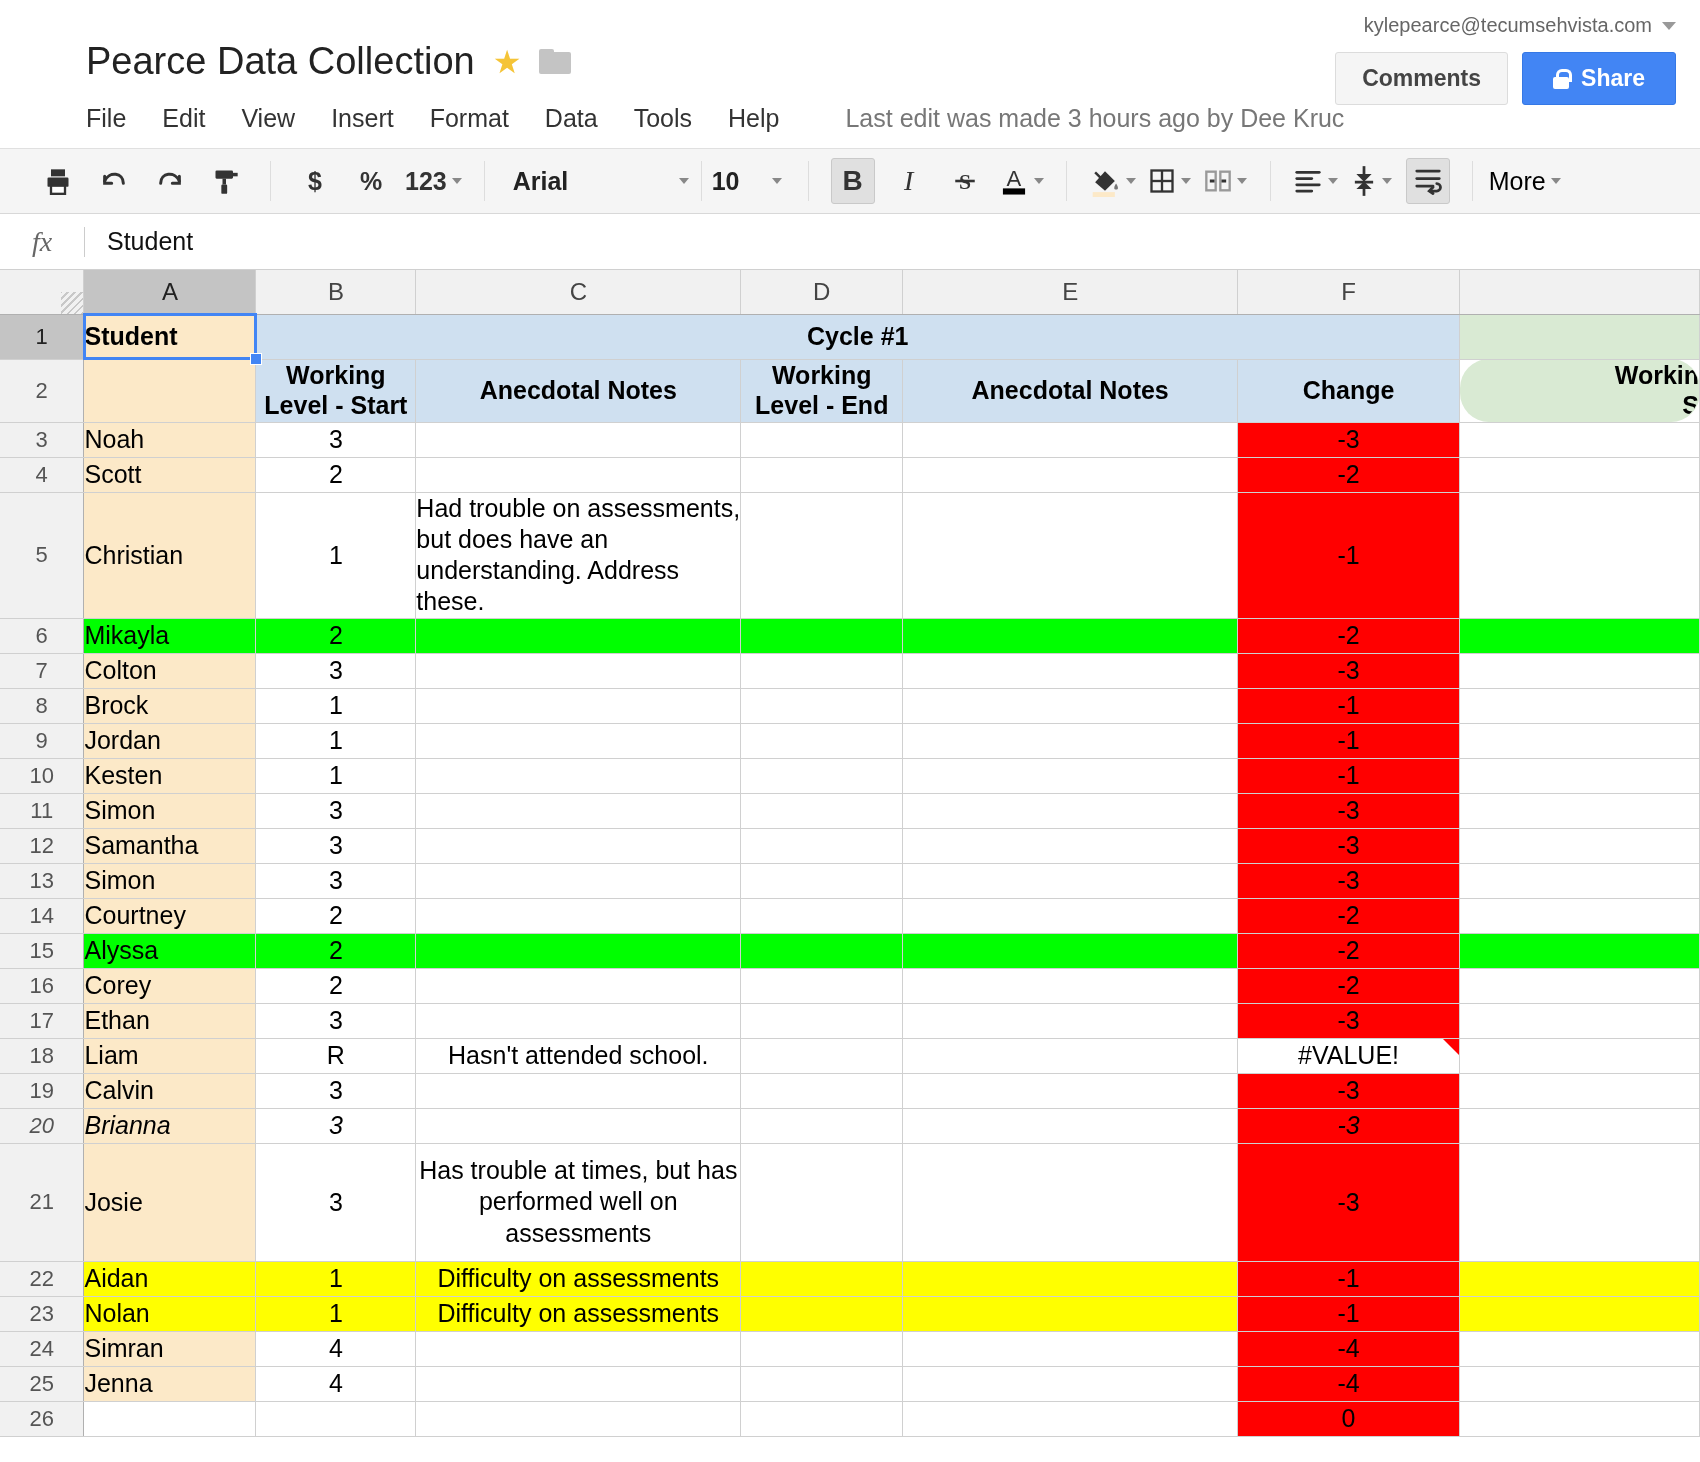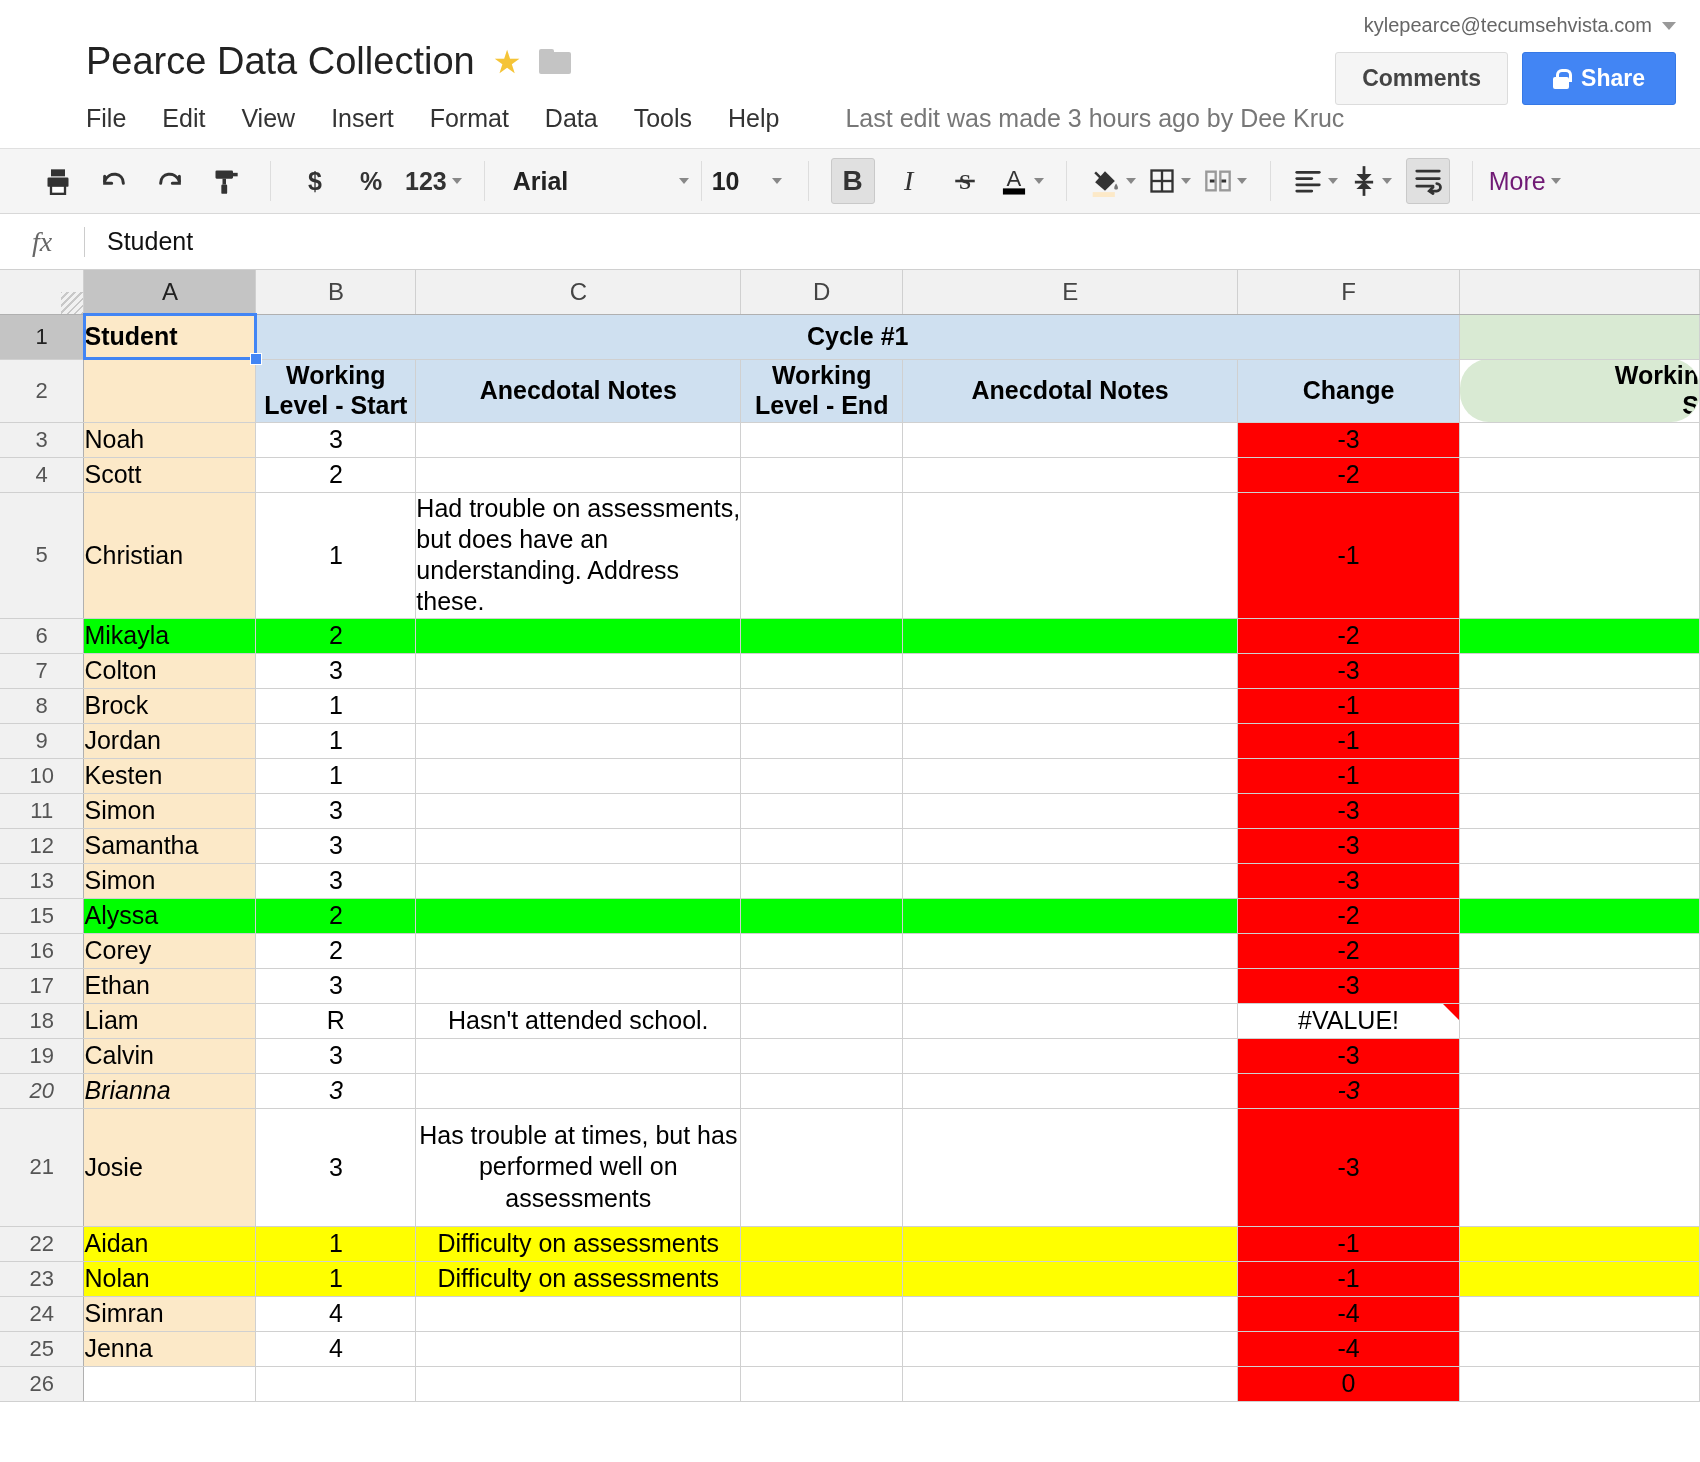--- a/index.html
+++ b/index.html
@@ -101,21 +101,21 @@
   .fontbox {
     width: 200px; font-size: 25px; color: #222; font-weight: bold;
     display: flex; align-items: center; justify-content: space-between;
     padding: 0 12px;
   }
   .sizebox {
     width: 90px; font-size: 25px; color: #222; font-weight: bold;
     display: flex; align-items: center; justify-content: space-between;
     padding: 0 10px;
   }
-  #more { font-size: 25px; color: #701a75; display: flex; align-items: center; }
+  #more { font-size: 25px; color: #000000; display: flex; align-items: center; }
 
   
   #formulabar {
     height: 56px; background: #fff; border-bottom: 1px solid #d0d0d0;
     display: flex; align-items: center;
   }
   #fx {
     width: 84px; text-align: center; font-size: 28px; color: #666;
     font-family: "Liberation Serif", serif; font-style: italic;
   }
@@ -526,20 +526,30 @@
           <td class="rowhdr">13</td>
           <td class="cell cream nameA left bottom">Simon</td>
           <td class="cell white ctr">3</td>
           <td class="cell white ctr"></td>
           <td class="cell white ctr"></td>
           <td class="cell white ctr"></td>
           <td class="cell red ctr">-3</td>
           <td class="cell white"></td>
         </tr>
         <tr style="height: 35px;">
+          <td class="rowhdr">14</td>
+          <td class="cell cream nameA left bottom">Courtney</td>
+          <td class="cell white ctr">2</td>
+          <td class="cell white ctr"></td>
+          <td class="cell white ctr"></td>
+          <td class="cell white ctr"></td>
+          <td class="cell red ctr">-2</td>
+          <td class="cell white"></td>
+        </tr>
+        <tr style="height: 35px;">
           <td class="rowhdr">15</td>
           <td class="cell lime nameA left bottom">Alyssa</td>
           <td class="cell lime ctr">2</td>
           <td class="cell lime ctr"></td>
           <td class="cell lime ctr"></td>
           <td class="cell lime ctr"></td>
           <td class="cell red ctr">-2</td>
           <td class="cell lime"></td>
         </tr>
         <tr style="height: 35px; padding-left: 23px;">

